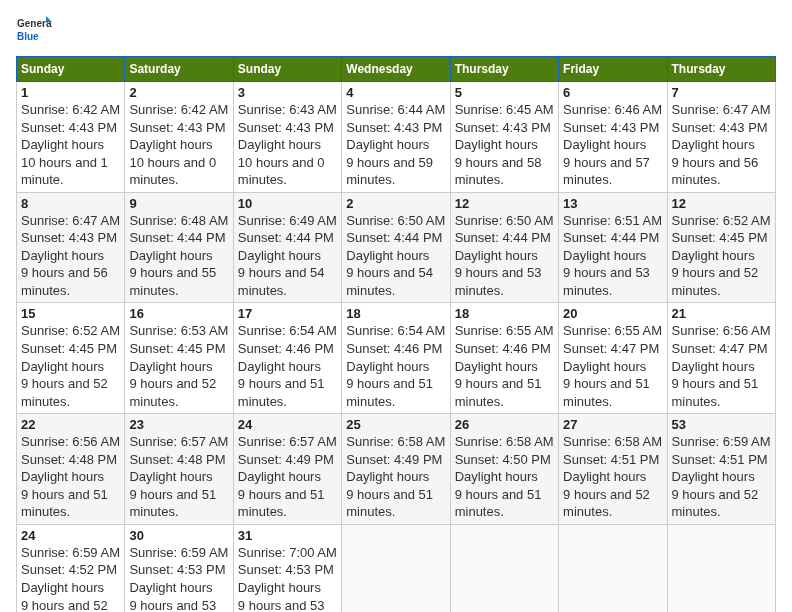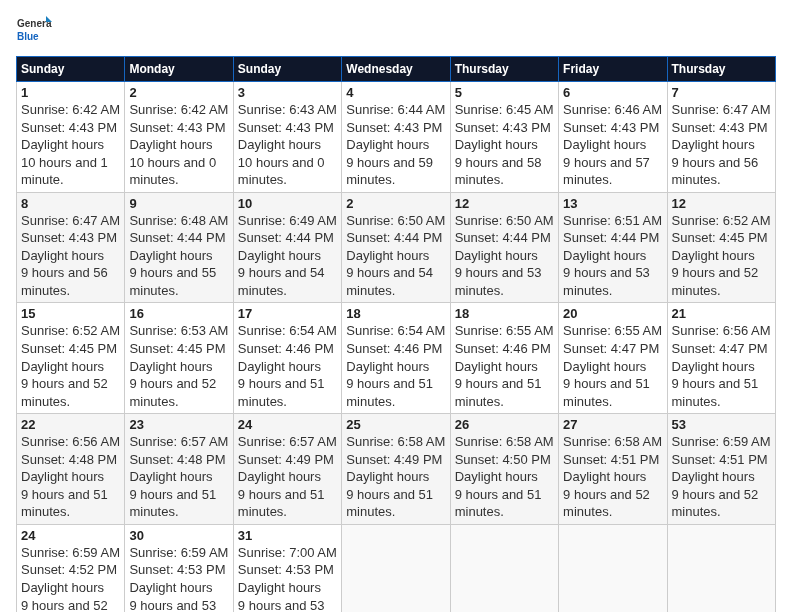--- a/index.html
+++ b/index.html
@@ -38,21 +38,21 @@
     .subtitle {
       font-size: 15px;
       color: #444;
     }
     table {
       width: 100%;
       border-collapse: collapse;
       table-layout: fixed;
     }
     thead tr th {
-      background-color: #0f172a;
+      background-color: #4d7c0f;
       color: #fff;
       font-size: 12px;
       font-weight: bold;
       padding: 5px 4px;
       text-align: left;
       border: 1px solid #1565c0;
     }
     tbody tr td {
       vertical-align: top;
       font-size: 9.5px;
@@ -96,21 +96,21 @@
     <div class="title-area">
       <div class="month-title"></div>
       <div class="subtitle"></div>
     </div>
   </div>
 
   <table>
     <thead>
       <tr>
       <th>Sunday</th>
-          <th>Monday</th>
+          <th>Saturday</th>
           <th>Sunday</th>
           <th>Wednesday</th>
           <th>Thursday</th>
           <th>Friday</th>
           <th>Thursday</th>
         </tr>
     </thead>
     <tbody id="calendar-body">
     <tr>
           <td>

